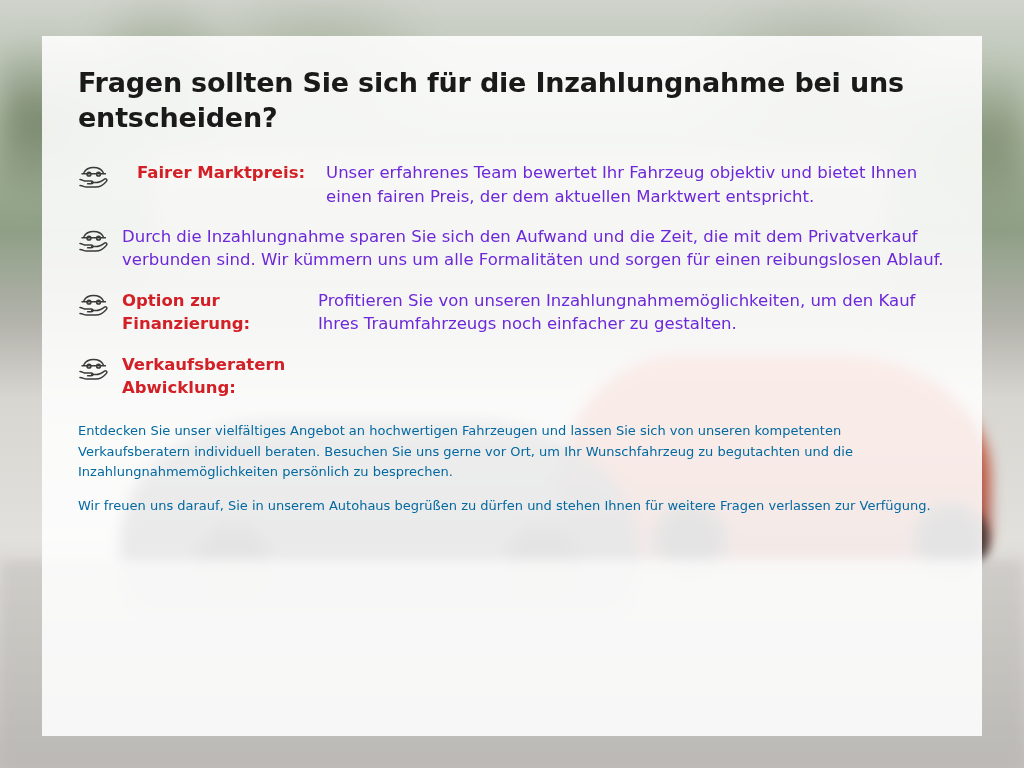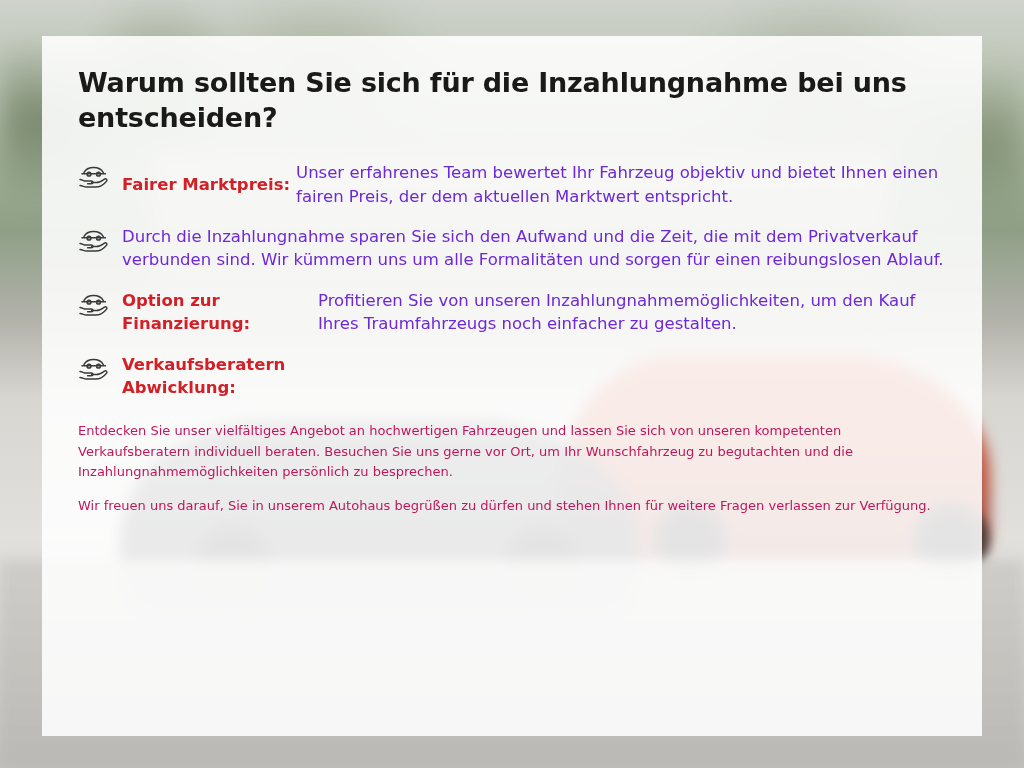--- a/index.html
+++ b/index.html
@@ -144,29 +144,30 @@
 
   .benefit-desc {
     flex: 1 1 auto;
     color: #6d28d9;
     font-weight: normal;
     font-size: 16.5px;
     line-height: 1.42;
   }
 
   .benefit.is-inline {
-    align-items: center;
+    align-items: flex-start;
+    gap: 15px;
   }
   .benefit.is-inline .icon-wrap {
     align-self: flex-start;
   }
 
   .footer {
     margin-top: 22px;
-    color: #be185d;
+    color: #0369a1;
     font-size: 13px;
     line-height: 1.55;
   }
   .footer p {
     margin: 0 0 14px 0;
   }
 </style>
 </head>
 <body>
 
@@ -178,21 +179,21 @@
   <div class="bg-car-red"></div>
   <div class="bg-car-dark"></div>
   <div class="bg-wheel" style="left:190px; top:520px; width:86px; height:86px;"></div>
   <div class="bg-wheel" style="left:500px; top:520px; width:86px; height:86px;"></div>
   <div class="bg-wheel" style="left:650px; top:500px; width:80px; height:80px;"></div>
   <div class="bg-wheel" style="left:910px; top:500px; width:80px; height:80px;"></div>
   <div class="bg-ground"></div>
 
   <div class="card">
 
-    <h1 class="title">Warum sollten Sie sich für die Inzahlungnahme bei uns entscheiden?</h1>
+    <h1 class="title">Fragen sollten Sie sich für die Inzahlungnahme bei uns entscheiden?</h1>
 
     <ul class="benefits">
 
       <li class="benefit is-inline">
         <span class="icon-wrap">
           <svg width="34" height="24" viewBox="0 0 34 24" aria-hidden="true">
             <path d="M6 7.5c1.8-3.4 5.2-5 9.6-5 4.4 0 7.8 1.6 9.6 5" fill="none" stroke="#3a3a3a" stroke-width="1.6" stroke-linecap="round"></path>
             <circle cx="11" cy="9.2" r="1.9" fill="none" stroke="#3a3a3a" stroke-width="1.5"></circle>
             <circle cx="20.5" cy="9.2" r="1.9" fill="none" stroke="#3a3a3a" stroke-width="1.5"></circle>
             <path d="M4 8.8h23.4" stroke="#3a3a3a" stroke-width="1.5" stroke-linecap="round"></path>

